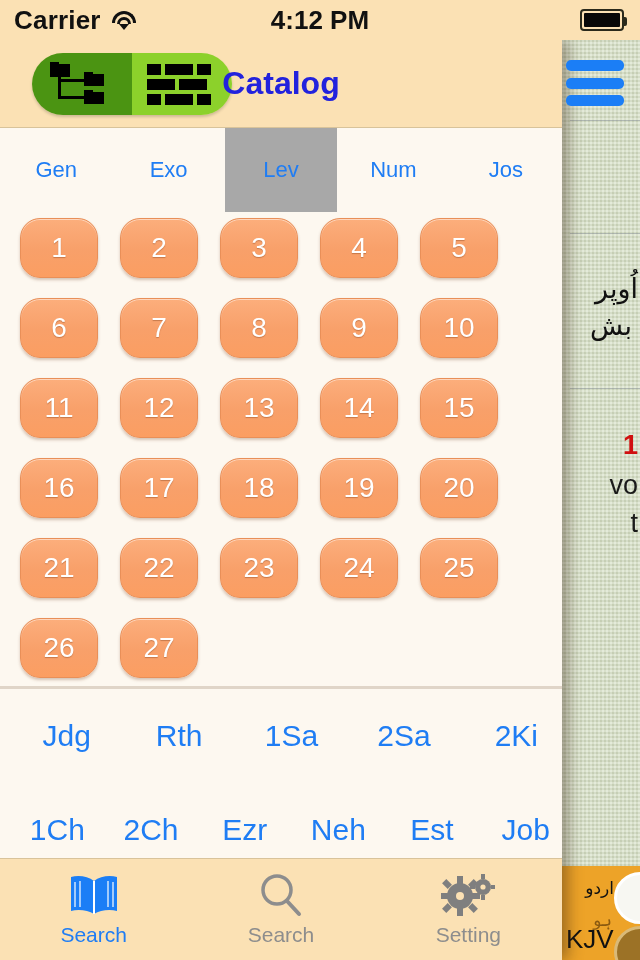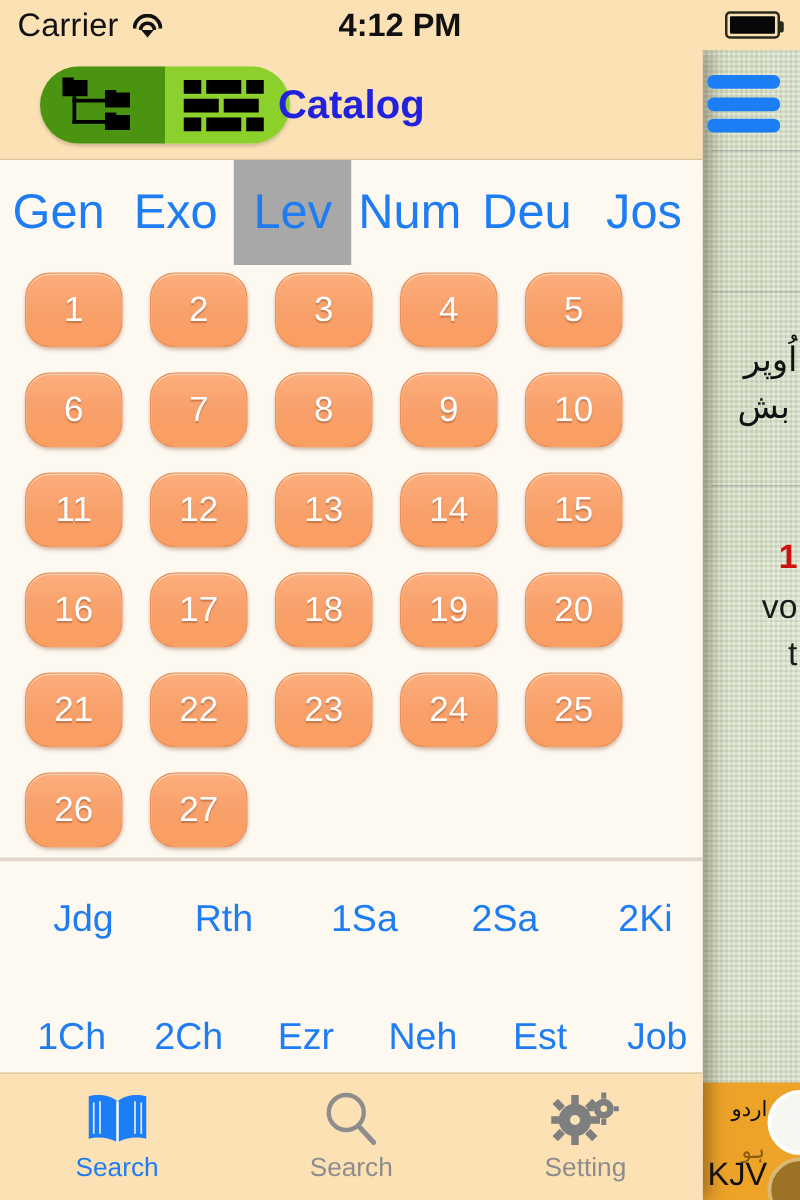--- a/index.html
+++ b/index.html
@@ -20,21 +20,21 @@
     position: absolute; left: 0; top: 0;
     width: 640px; height: 40px;
     background: #fbe1b4;
     display: flex; align-items: center;
     z-index: 40;
   }
   .sb-left {
     display: flex; align-items: center; gap: 10px;
     margin-left: 14px;
   }
-  .sb-carrier { font-size: 26px; color: #111; letter-spacing: .2px; }
+  .sb-carrier { font-size: 26px; color: #111; letter-spacing: .2px; font-weight: bold; }
   .wifi { width: 26px; height: 20px; position: relative; }
   .wifi span {
     position: absolute; left: 50%; transform: translateX(-50%);
     border: 3px solid #111; border-bottom: none;
     border-radius: 50% 50% 0 0 / 100% 100% 0 0;
   }
   .wifi .a { width: 24px; height: 12px; top: 1px; }
   .wifi .b { width: 14px; height: 7px; top: 7px; }
   .wifi .c {
     width: 0; height: 0; top: 14px; border: none;
@@ -158,21 +158,21 @@
   .books-top {
     position: relative;
     height: 84px;
     background: #fdf8f0;
     display: flex; align-items: center;
   }
   .book-cell {
     flex: 1 1 0;
     height: 84px;
     display: flex; align-items: center; justify-content: center;
-    font-size: 39px; color: #1f7df4;
+    font-size: 22px; color: #1f7df4;
   }
   .book-cell.active { background: #a8a8a8; }
 
   
   .chapters {
     position: relative;
     height: 477px;
     background: #fdf8f0;
     border-bottom: 3px solid #e0d5c8;
     padding: 6px 0 0 0;
@@ -312,23 +312,20 @@
           <span>Gen</span>
         </div>
       <div class="book-cell">
           <span>Exo</span>
         </div>
       <div class="book-cell active">
           <span>Lev</span>
         </div>
       <div class="book-cell">
           <span>Num</span>
-        </div>
-      <div class="book-cell">
-          <span>Deu</span>
         </div>
       <div class="book-cell">
           <span>Jos</span>
         </div>
     </div>
 
     <div class="chapters">
       <div class="chap-grid" id="chap-grid">
           <div class="chap">
             <span>1</span>

